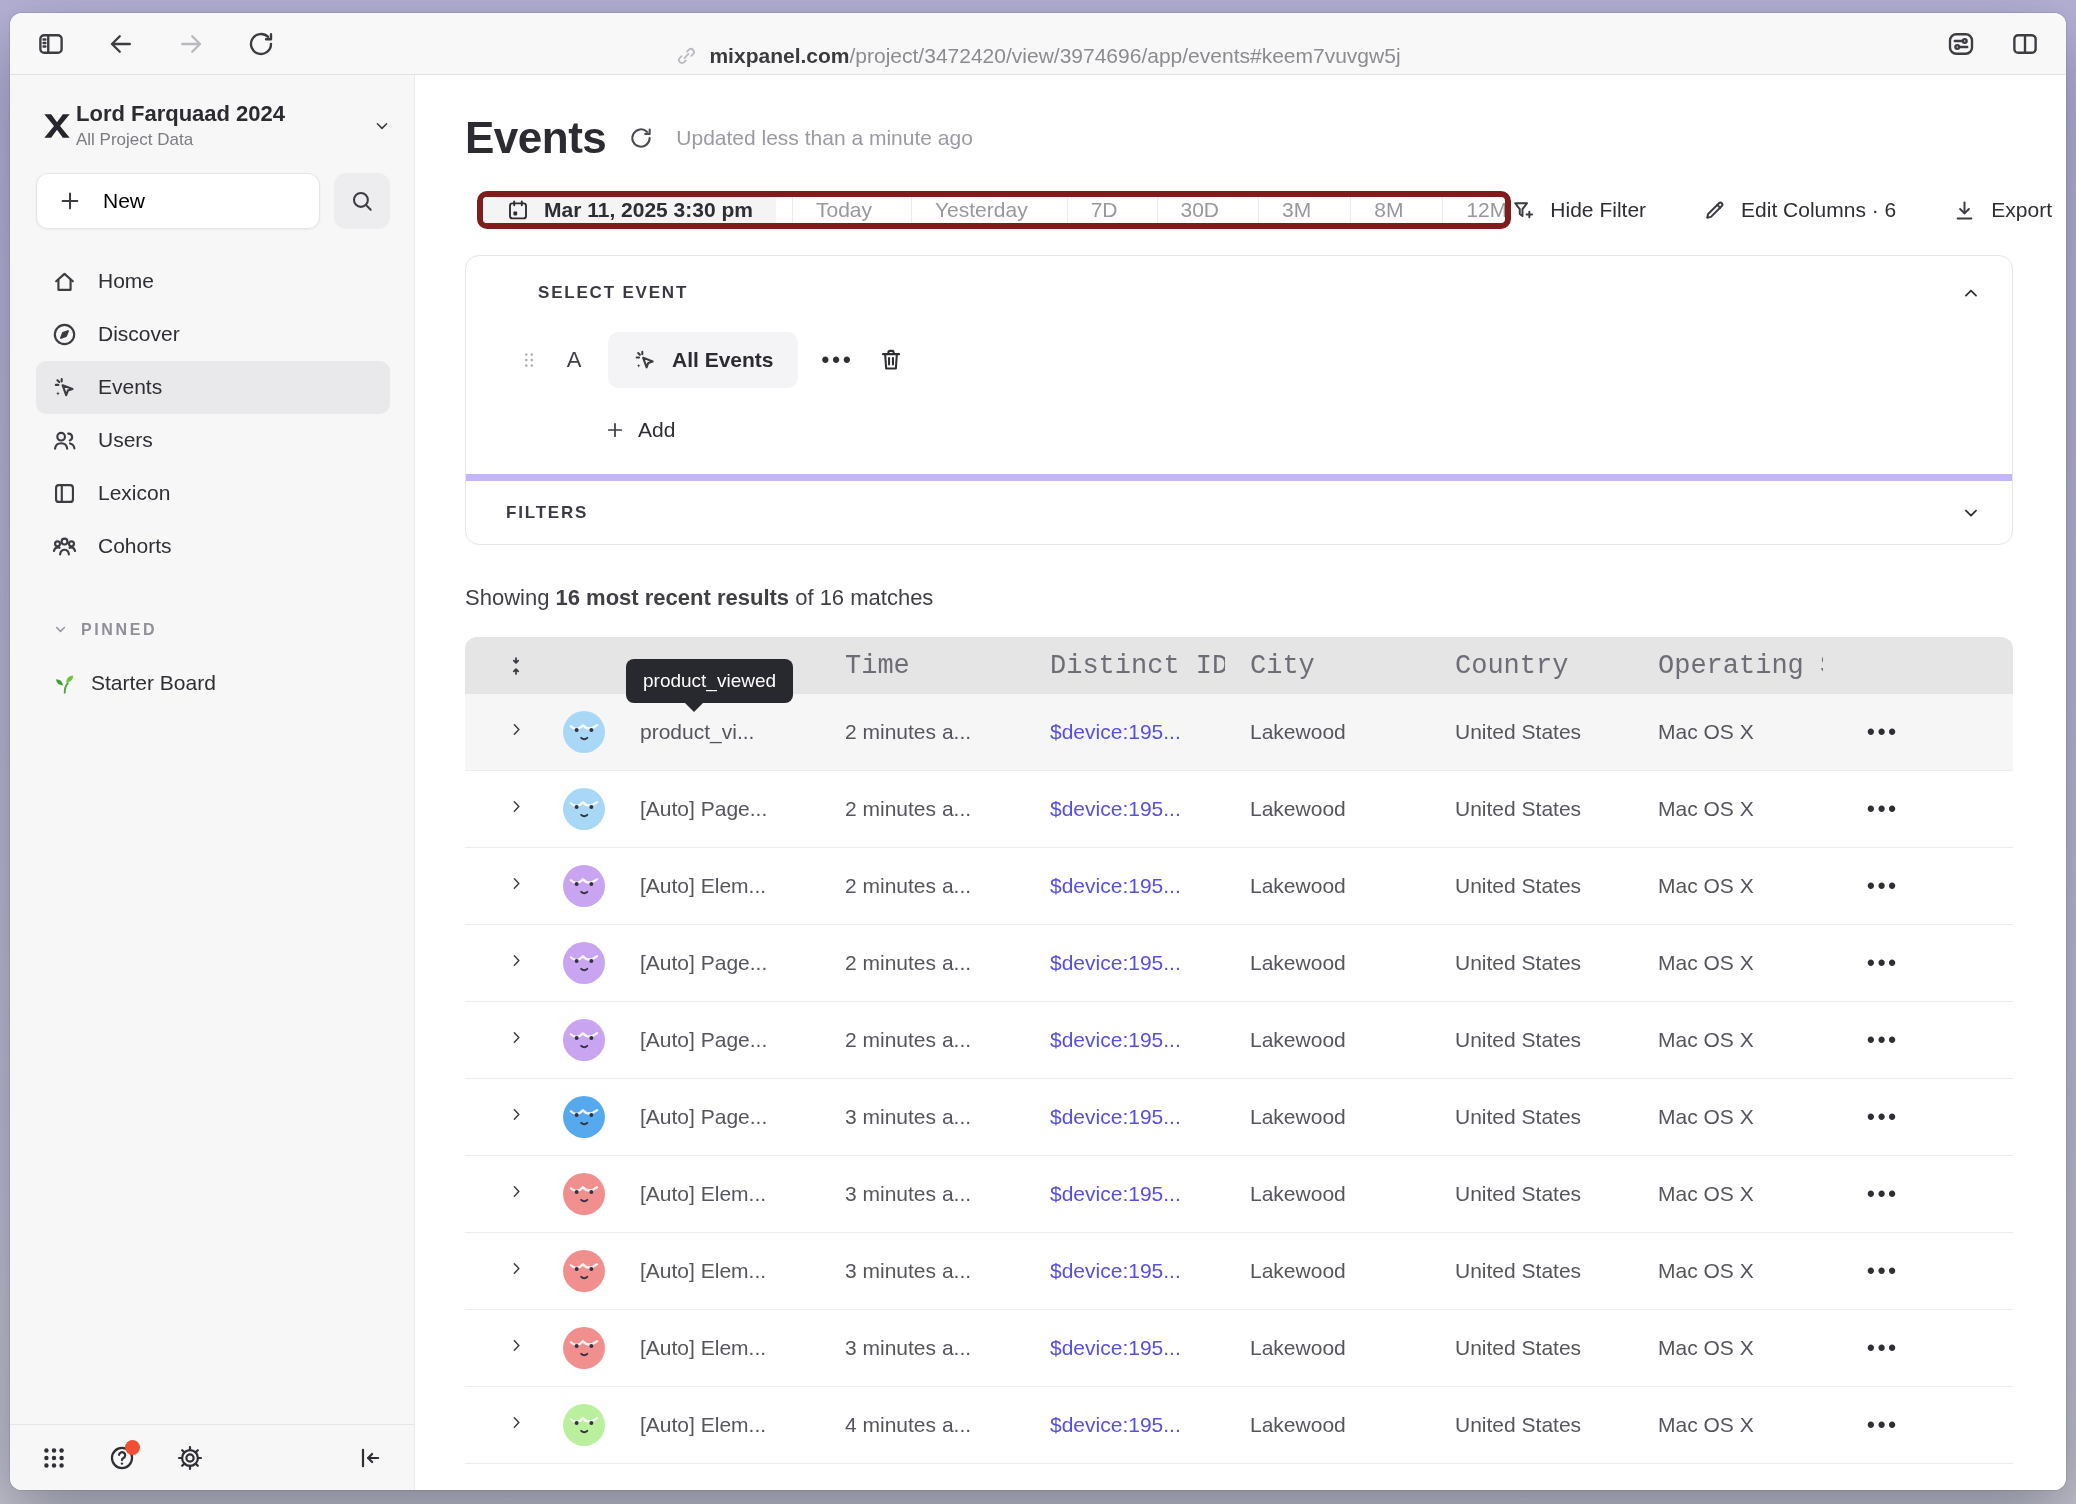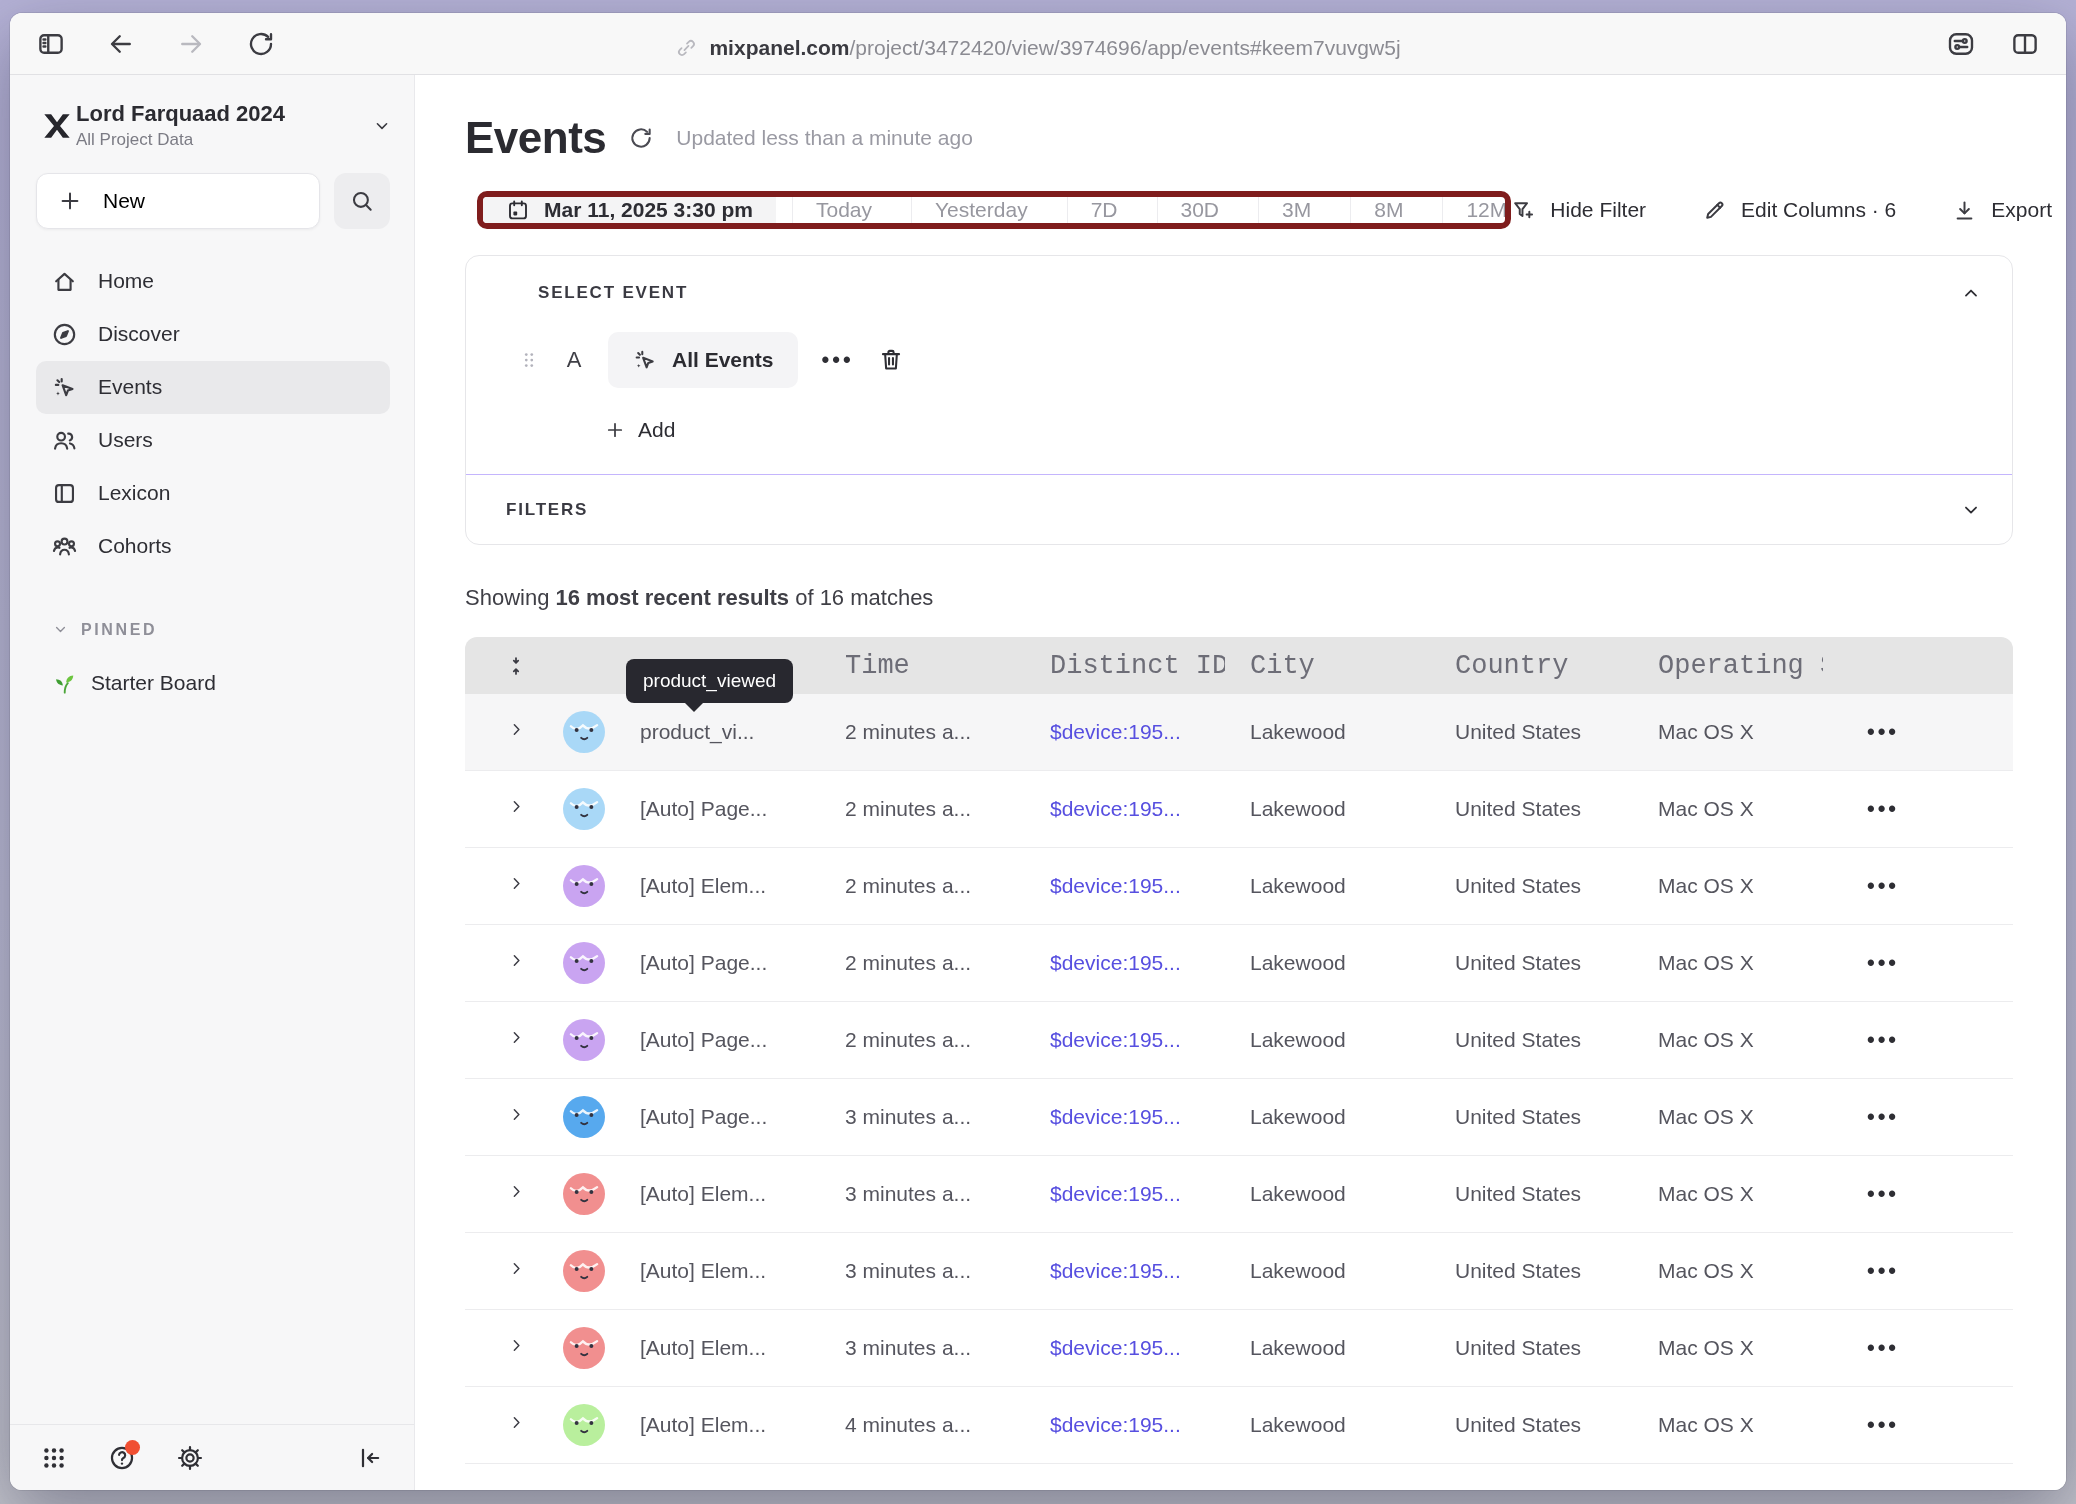--- a/index.html
+++ b/index.html
@@ -20,21 +20,21 @@
   .toolbar {
     height:62px; flex:0 0 62px; background:#f8f8f8; border-bottom:1px solid #e1e1e4;
     display:flex; align-items:center; padding:0 26px; position:relative;
   }
   .tb-left { display:flex; align-items:center; gap:40px; }
   .icn { display:inline-flex; align-items:center; justify-content:center; color:#3c3c42; }
   .icn svg { width:26px; height:26px; display:block; }
   .icn.big svg { width:30px; height:30px; }
   .icn.dim { color:#b9b9bf; }
   .url-box {
-    position:absolute; left:50%; top:4px; transform:translateX(-50%);
+    position:absolute; left:50%; top:12px; transform:translateX(-50%);
     height:62px; display:flex; align-items:center; gap:12px; font-size:21px;
   }
   .url-box .icn svg{ width:22px; height:22px; }
   .url-domain { color:#3a3a40; font-weight:600; }
   .url-rest { color:#8b8b92; }
   .tb-right { margin-left:auto; display:flex; align-items:center; gap:34px; }
   
   .app { flex:1; display:flex; min-height:0; }
   .sidebar {
     width:405px; flex:0 0 405px; background:#f7f7f8; border-right:1px solid #e9e9ec;
@@ -118,21 +118,21 @@
   .chip {
     display:flex; align-items:center; gap:14px; background:#f4f4f6; border-radius:10px;
     height:56px; padding:0 24px; font-size:21px; font-weight:600; color:#2b2b31; cursor:pointer;
   }
   .chip .icn svg { width:26px; height:26px; }
   .dots { letter-spacing:3px; font-size:22px; font-weight:700; color:#2e2e34; cursor:pointer; line-height:1; }
   .trash { cursor:pointer; color:#2e2e34; } .trash svg{ width:26px; height:26px; }
   .add-row { margin-top:30px; padding-left:98px; display:flex; }
   .add-btn { display:flex; align-items:center; gap:12px; font-size:21px; font-weight:500; color:#2d2d33; cursor:pointer; }
   .add-btn .icn svg { width:22px; height:22px; }
-  .sec-filters { border-top:1px solid #c4b5fd; height:70px; display:flex; align-items:center; padding:0 30px 0 40px; }
+  .sec-filters { border-top:7px solid #c4b5fd; height:70px; display:flex; align-items:center; padding:0 30px 0 40px; }
   .sec-filters .icn { margin-left:auto; cursor:pointer; color:#2e2e34; } .sec-filters .icn svg{ width:22px;height:22px; }
   
   .showing { margin-top:40px; font-size:22px; color:#3f3f46; }
   .showing b { font-weight:700; }
   .table { margin-top:26px; width:1548px; position:relative; }
   .thead {
     background:#e5e5e5; border-radius:12px 12px 0 0; height:57px;
     display:grid; grid-template-columns:88px 62px 205px 205px 200px 205px 203px 190px 120px 1fr;
     align-items:center; color:#6d6d77; font-size:27px;font-family:Liberation Mono, monospace;
   }

